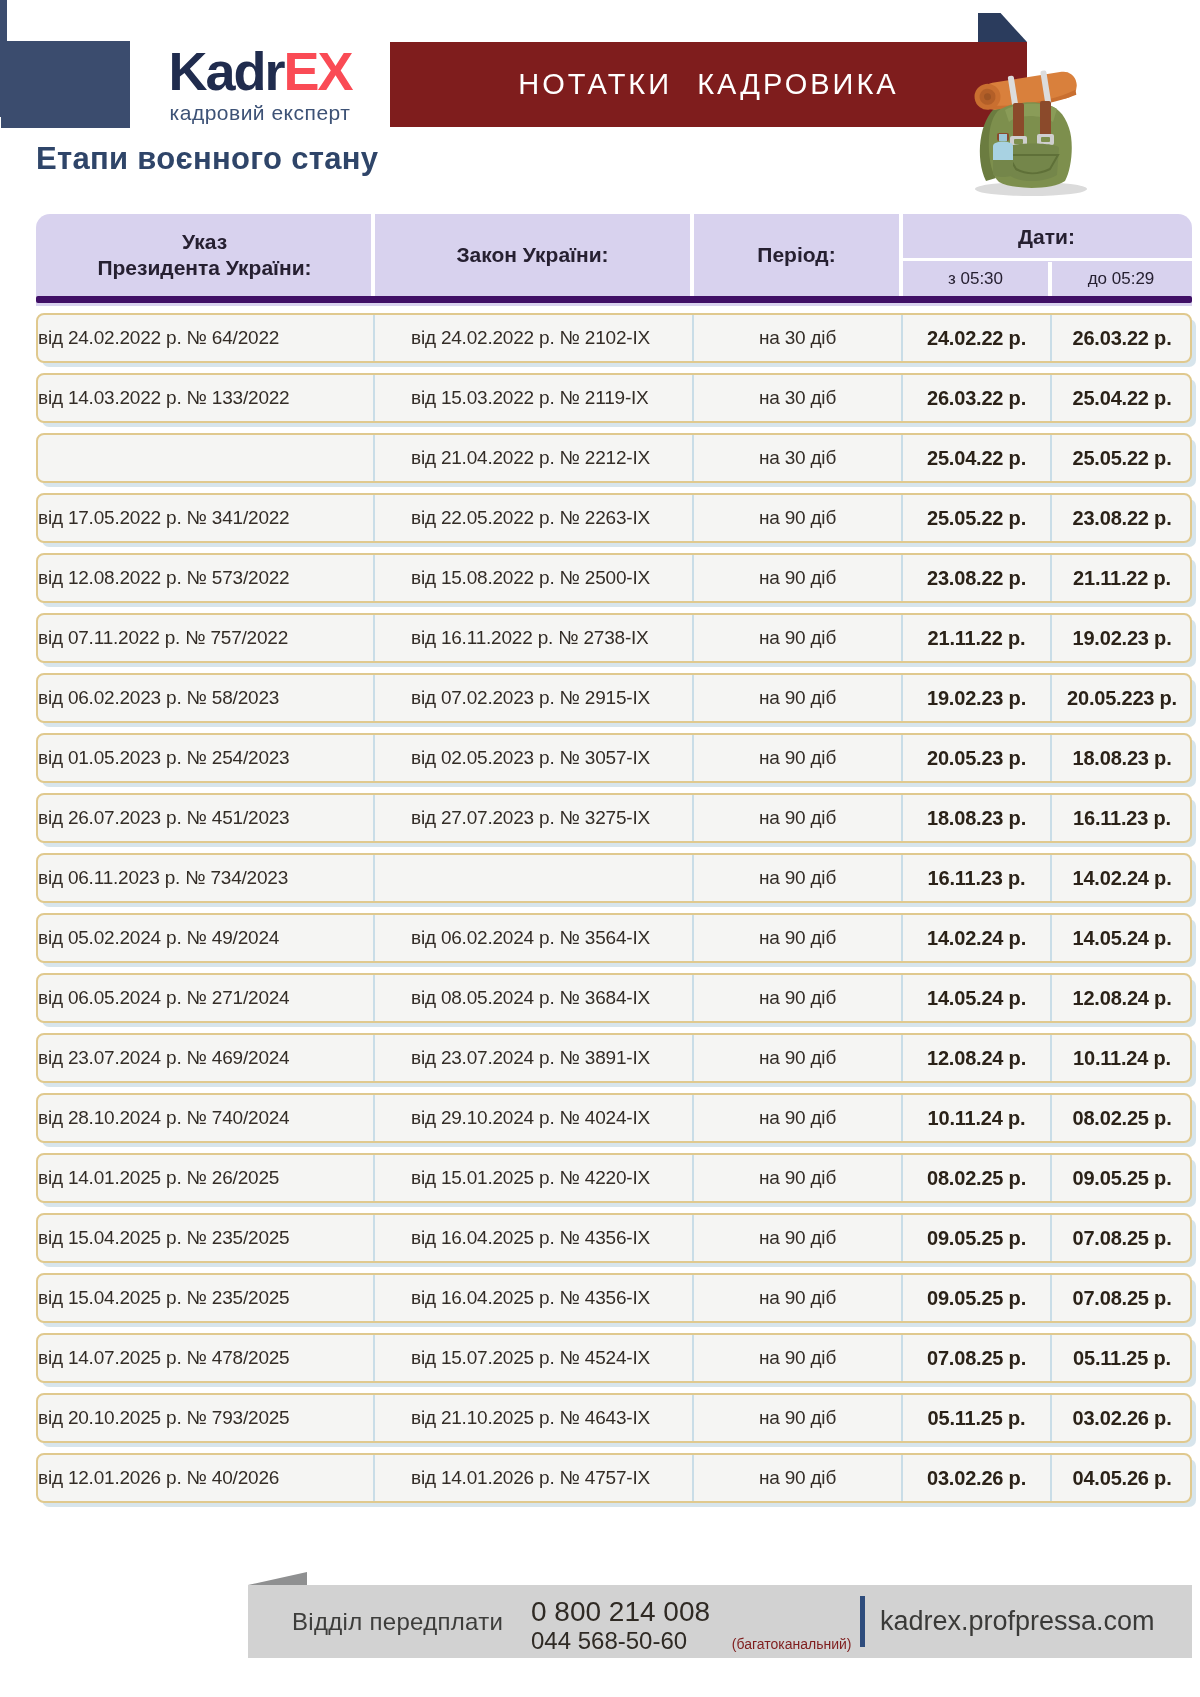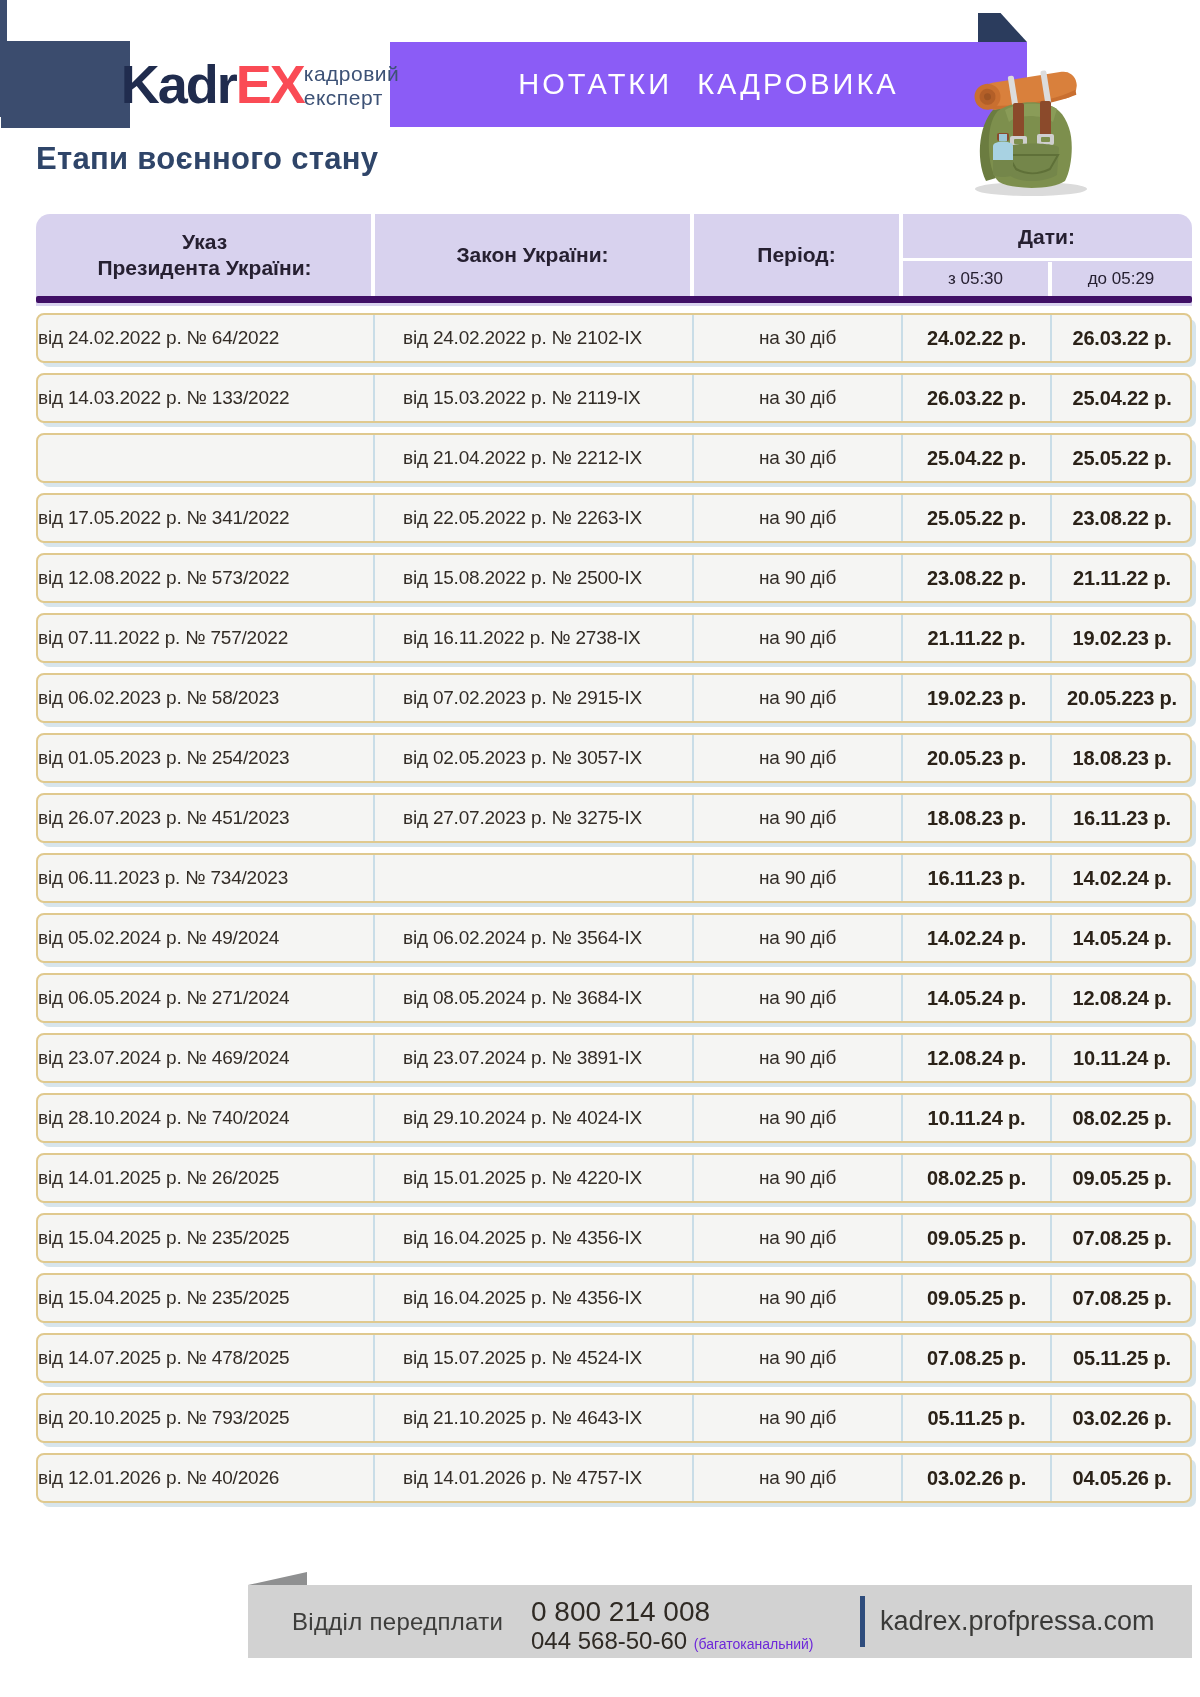--- a/index.html
+++ b/index.html
@@ -4,26 +4,26 @@
 <style>
   html,body{margin:0;padding:0;background:#ffffff;}
   *{box-sizing:border-box;}
   body{font-family:"Liberation Sans", sans-serif;}
   #page{position:relative;width:1200px;height:1697px;background:#fff;overflow:hidden;}
 
   
   .left-bar{position:absolute;left:0;top:0;width:7px;height:117px;background:#3b4c6e;}
   .navy-block{position:absolute;left:1px;top:41px;width:130px;height:87px;background:#3b4c6e;}
   .logo-box{position:absolute;left:130px;top:34px;width:260px;height:100px;background:#ffffff;
-            display:flex;align-items:center;justify-content:center;z-index:2;}
+            display:flex;flex-direction:column;align-items:center;justify-content:center;z-index:2;}
   .logo-line{font-size:54px;font-weight:700;letter-spacing:-2px;line-height:1;}
   .logo-line .brand{color:#202c4e;}
   .logo-line .accent{color:#fa4b55;}
   .logo-sub{font-size:21px;color:#3d5276;margin-top:3px;letter-spacing:0.5px;}
-  .banner{position:absolute;left:390px;top:42px;width:637px;height:85px;background:#8b5cf6;
+  .banner{position:absolute;left:390px;top:42px;width:637px;height:85px;background:#7f1d1d;
           display:flex;align-items:center;justify-content:center;}
   .banner-title{color:#ffffff;font-size:29px;letter-spacing:3px;word-spacing:14px;font-weight:400;}
   .ribbon-fold{position:absolute;left:978px;top:13px;width:49px;height:29px;background:#2b3c5d;
                clip-path:polygon(0 0,46% 0,100% 100%,0 100%);}
   .backpack{position:absolute;left:955px;top:48px;width:152px;height:150px;z-index:3;}
   .page-title{position:absolute;left:36px;top:141px;font-size:31px;font-weight:700;color:#2f4569;letter-spacing:0.3px;}
 
   
   .thead{position:absolute;left:36px;top:214px;width:1156px;height:92px;background:#d8d2ee;
          border-radius:14px 14px 0 0;}
@@ -49,34 +49,34 @@
   .row{position:relative;width:1156px;height:50px;background:#f5f5f3;border:2px solid #e0c98e;
        border-radius:8px;margin-bottom:10px;box-shadow:5px 5px 0 -1px #d7e5ec;}
   .row .rsep{position:absolute;top:0;bottom:0;width:2px;background:#c9dde7;}
   .row .rsep.s1{left:335px;}
   .row .rsep.s2{left:654px;}
   .row .rsep.s3{left:863px;}
   .row .rsep.s4{left:1012px;}
   .cell{position:absolute;top:0;height:46px;display:flex;align-items:center;color:#332c26;
         font-size:19px;letter-spacing:-0.2px;white-space:nowrap;}
   .cell.c1{left:0;width:335px;padding-left:0;}
-  .cell.c2{left:337px;width:282px;padding-left:28px;}
+  .cell.c2{left:337px;width:282px;padding-left:36px;}
   .cell.c3{left:656px;width:207px;justify-content:center;}
   .cell.c4{left:865px;width:147px;justify-content:center;font-weight:700;font-size:20px;color:#2b2218;}
   .cell.c5{left:1014px;width:140px;justify-content:center;font-weight:700;font-size:20px;color:#2b2218;}
 
   
   .footer-fold{position:absolute;left:248px;top:1572px;width:59px;height:13px;background:#8f9091;
                clip-path:polygon(0 100%,100% 0,100% 100%);}
   .footer-bar{position:absolute;left:248px;top:1585px;width:944px;height:73px;background:#d2d2d2;}
   .footer-label{position:absolute;left:44px;top:0;height:73px;display:flex;align-items:center;
                 font-size:24px;color:#3d3d3b;letter-spacing:0.3px;}
   .footer-phone1{position:absolute;left:283px;top:11px;font-size:28px;color:#2f2a24;}
   .footer-phone2{position:absolute;left:283px;top:42px;font-size:24px;color:#2f2a24;}
-  .footer-phone-note{font-size:14px;color:#6d28d9;}
+  .footer-phone-note{font-size:14px;color:#7f1d1d;margin-left:38px;}
   .footer-divider{position:absolute;left:612px;top:11px;width:5px;height:51px;background:#2e4c7c;}
   .footer-site{position:absolute;left:632px;top:0;height:73px;display:flex;align-items:center;
                font-size:27px;color:#3a3a38;}
   .footer-site a{color:#3a3a38;text-decoration:none;}
 </style>
 </head>
 <body>
 
 <div id="page">
 

